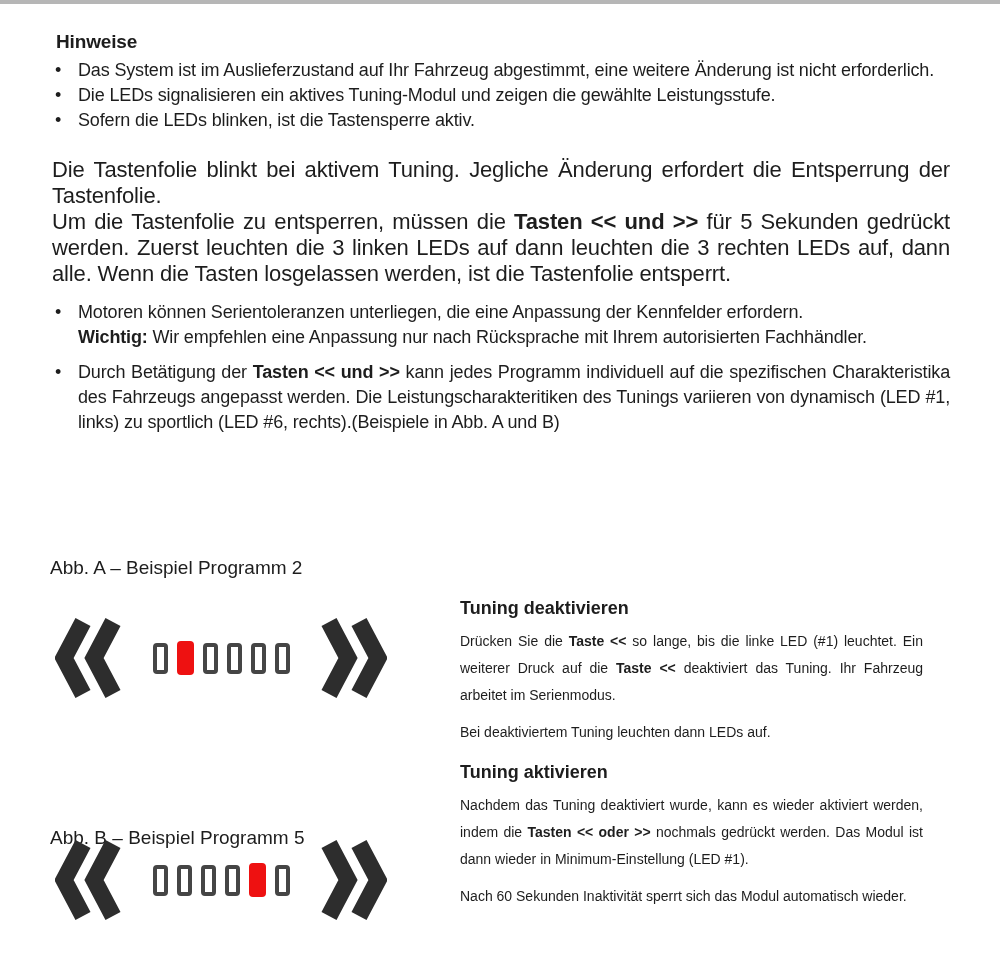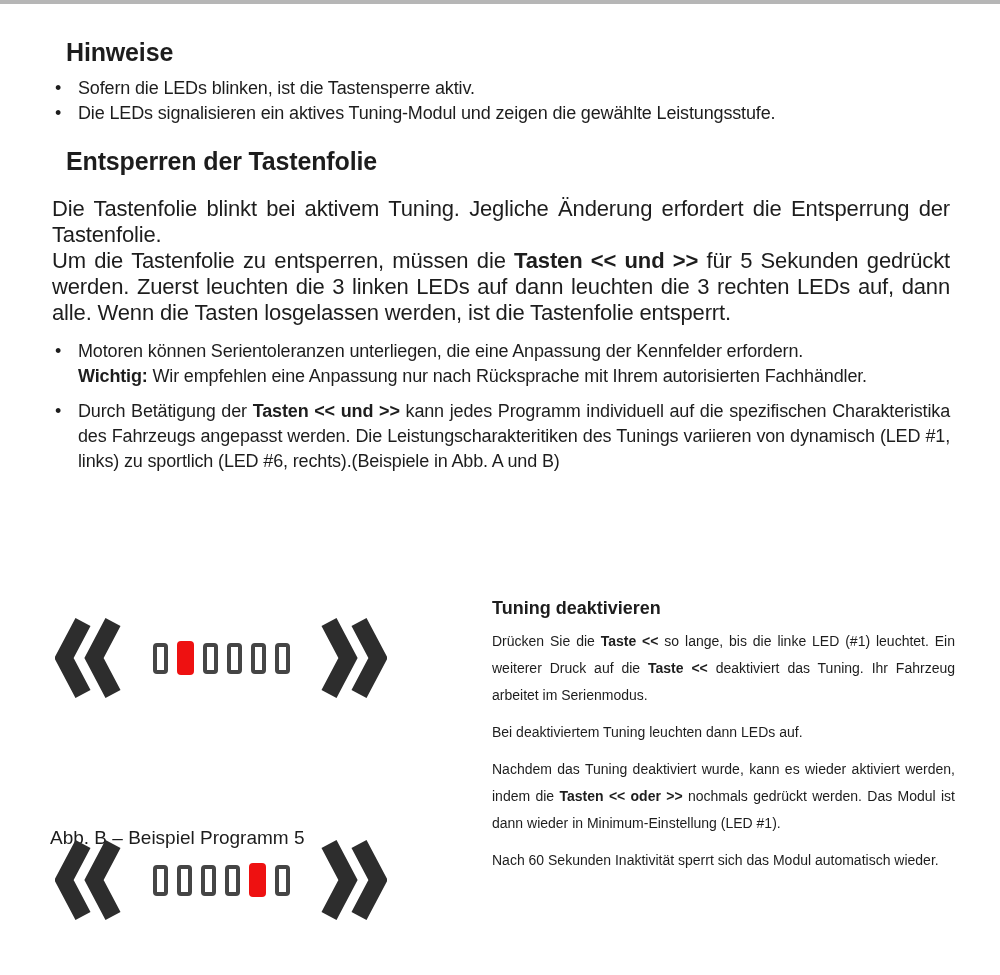--- a/index.html
+++ b/index.html
@@ -25,21 +25,21 @@
     position: absolute; top: 0; left: 0; right: 0; height: 4px;
     background: var(--scan-band);
   }
 
   
   .top-flow {
     position: absolute; left: 52px; top: 28px; width: 898px;
     letter-spacing: -0.15px;
   }
   .heading {
-    font-size: 25px; font-weight: bold; line-height: 20px; margin: 14px;
+    font-size: 19px; font-weight: bold; line-height: 20px; margin: 4px;
   }
   .heading.h-entsperren { margin-top: 24px; line-height: 22px; }
   .heading.h-anpassung  { margin-top: 34px; line-height: 22px; }
 
   ul.bullets { list-style: none; margin: 8px 0 0 0; padding: 0; }
   ul.bullets.first { margin-top: 6px; }
   ul.bullets li {
     position: relative; padding-left: 26px;
     font-size: 18px; line-height: 25px;
     text-align: justify; white-space: pre-wrap;
@@ -87,52 +87,53 @@
     border: 4px solid var(--led-outline, #454545);
     border-radius: 4px; background: #ffffff;
   }
   .led.on {
     width: 17px; height: 34px;
     background: var(--led-on, #ee1111);
     border-radius: 4px;
   }
 
   
-  .right-col { position: absolute; left: 492px; top: 596px; width: 463px; }
+  .right-col { position: absolute; left: 460px; top: 596px; width: 463px; }
   .right-col .heading { font-size: 18px; line-height: 24px; margin: 0 0 8px 0; letter-spacing: 0; }
   .right-col .heading.h-activate { margin-top: 14px; }
   .right-col p {
     font-size: 14px; line-height: 27px; margin: 0 0 10px 0;
     text-align: justify;
   }
 </style>
 </head>
 <body>
 
 <div class="page">
   <div class="scan-band"></div>
 
   <div class="top-flow">
     <h1 class="heading">Hinweise</h1>
     <ul class="bullets first">
+      <li>Das System ist im Auslieferzustand auf Ihr Fahrzeug abgestimmt, eine weitere Änderung ist nicht erforderlich.</li>
+      <li>Die LEDs signalisieren ein aktives Tuning-Modul und zeigen die gewählte Leistungsstufe.</li>
       <li>Sofern die LEDs blinken, ist die Tastensperre aktiv.</li>
-      <li>Die LEDs signalisieren ein aktives Tuning-Modul und zeigen die gewählte Leistungsstufe.</li>
     </ul>
 
-    <h2 class="heading h-entsperren">Entsperren der Tastenfolie</h2>
     <p class="para">Die Tastenfolie blinkt bei aktivem Tuning. Jegliche Änderung erfordert die Entsperrung der Tastenfolie.
 Um die Tastenfolie zu entsperren, müssen die <b>Tasten &lt;&lt; und &gt;&gt;</b> für 5 Sekunden gedrückt werden. Zuerst leuchten die 3 linken LEDs auf dann leuchten die 3 rechten LEDs auf, dann alle. Wenn die Tasten losgelassen werden, ist die Tastenfolie entsperrt.</p>
 
     <ul class="bullets anp">
       <li>Motoren können Serientoleranzen unterliegen, die eine Anpassung der Kennfelder erfordern.
 <b>Wichtig:</b> Wir empfehlen eine Anpassung nur nach Rücksprache mit Ihrem autorisierten Fachhändler.</li>
       <li>Durch Betätigung der <b>Tasten &lt;&lt; und &gt;&gt;</b> kann jedes Programm individuell auf die spezifischen Charakteristika des Fahrzeugs angepasst werden. Die Leistungscharakteritiken des Tunings variieren von dynamisch (LED #1, links) zu sportlich (LED #6, rechts).(Beispiele in Abb. A und B)</li>
     </ul>
   </div>
 
+  <div class="fig-label" id="fig-a-label">Abb. A – Beispiel Programm 2</div>
   <div class="figure" id="figure-a">
     <svg class="chevrons" viewBox="0 0 68 86" aria-hidden="true">
       <polyline points="28,7 9,43 28,79"></polyline>
       <polyline points="58,7 39,43 58,79"></polyline>
     </svg>
     <div class="led-strip">
         <div class="led off"></div>
         <div class="led on"></div>
         <div class="led off"></div>
         <div class="led off"></div>
@@ -163,16 +164,17 @@
       <polyline points="40,7 59,43 40,79"></polyline>
       <polyline points="10,7 29,43 10,79"></polyline>
     </svg>
   </div>
 
   <div class="right-col">
     <h3 class="heading">Tuning deaktivieren</h3>
     <p>Drücken Sie die <b>Taste &lt;&lt;</b> so lange, bis die linke LED (#1) leuchtet. Ein weiterer Druck auf die <b>Taste &lt;&lt;</b> deaktiviert das Tuning. Ihr Fahrzeug arbeitet im Serienmodus.</p>
     <p>Bei deaktiviertem Tuning leuchten dann LEDs auf.</p>
 
+    <h3 class="heading h-activate">Tuning aktivieren</h3>
     <p>Nachdem das Tuning deaktiviert wurde, kann es wieder aktiviert werden, indem die <b>Tasten &lt;&lt; oder &gt;&gt;</b> nochmals gedrückt werden. Das Modul ist dann wieder in Minimum-Einstellung (LED #1).</p>
     <p>Nach 60 Sekunden Inaktivität sperrt sich das Modul automatisch wieder.</p>
   </div>
 </div>
 
 </body></html>

